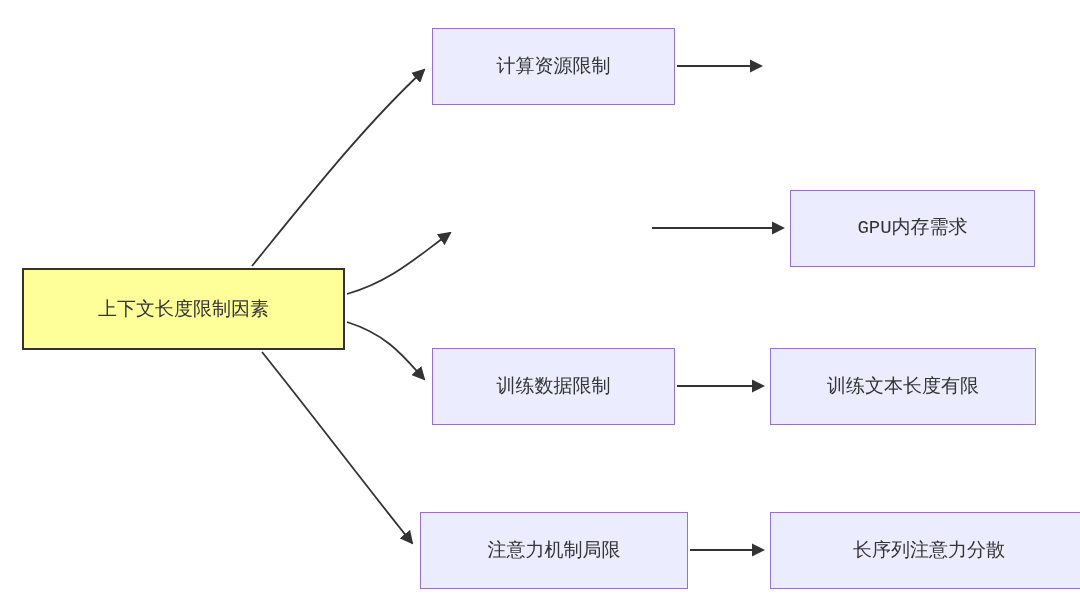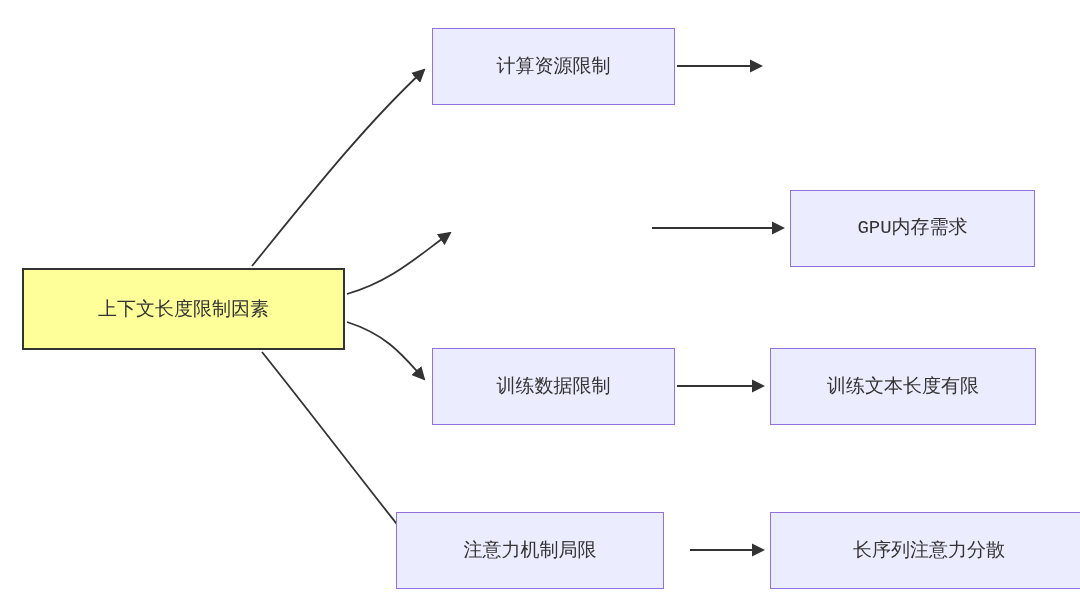--- a/index.html
+++ b/index.html
@@ -68,20 +68,20 @@
     <span>GPU内存需求</span>
   </div>
 
   <div class="node mid" style="left:432px;top:348px;width:243px;height:77px;">
     <span>训练数据限制</span>
   </div>
   <div class="node right" style="left:770px;top:348px;width:266px;height:77px;">
     <span>训练文本长度有限</span>
   </div>
 
-  <div class="node mid" style="left:396px;top:512px;width:268px;height:77px;">
+  <div class="node mid" style="left:420px;top:512px;width:268px;height:77px;">
     <span>注意力机制局限</span>
   </div>
   <div class="node right" style="left:770px;top:512px;width:318px;height:77px;">
     <span>长序列注意力分散</span>
   </div>
 
 </div>
 
 </body></html>

